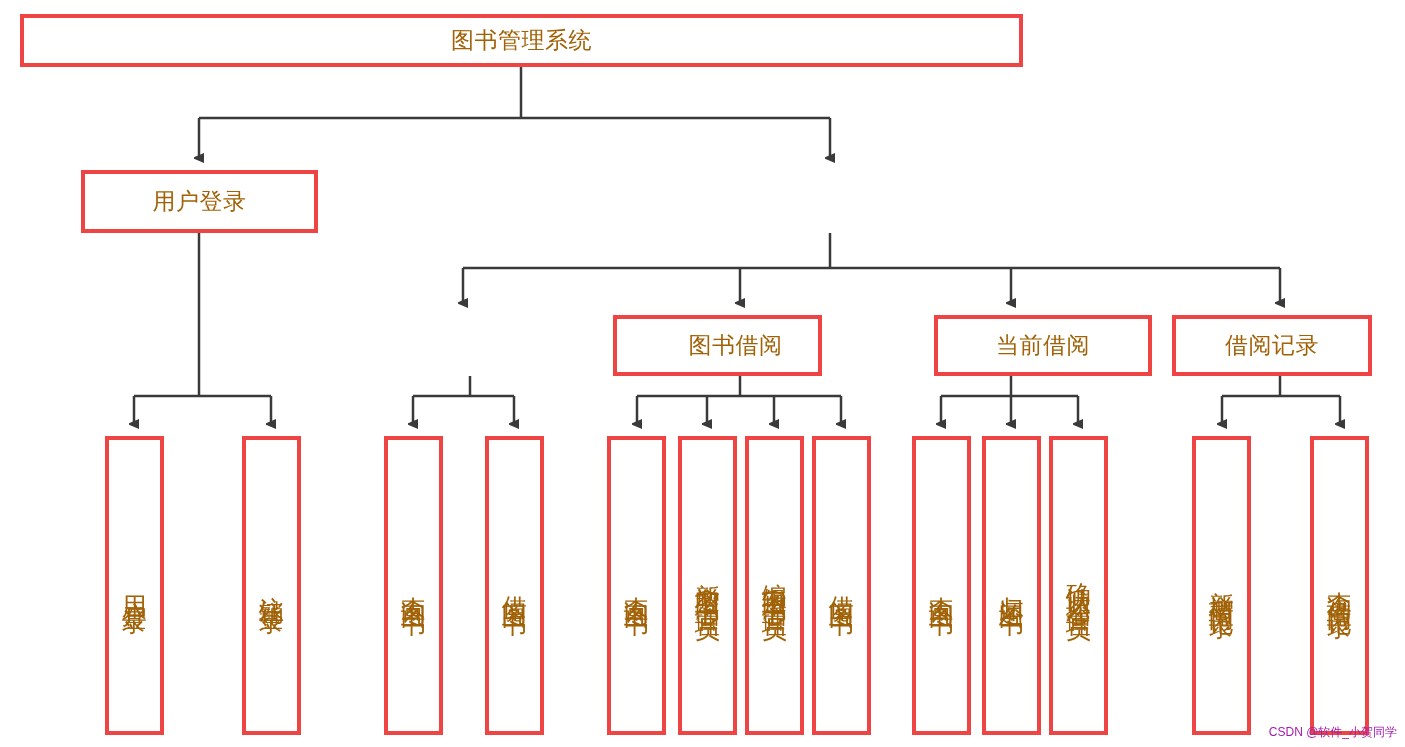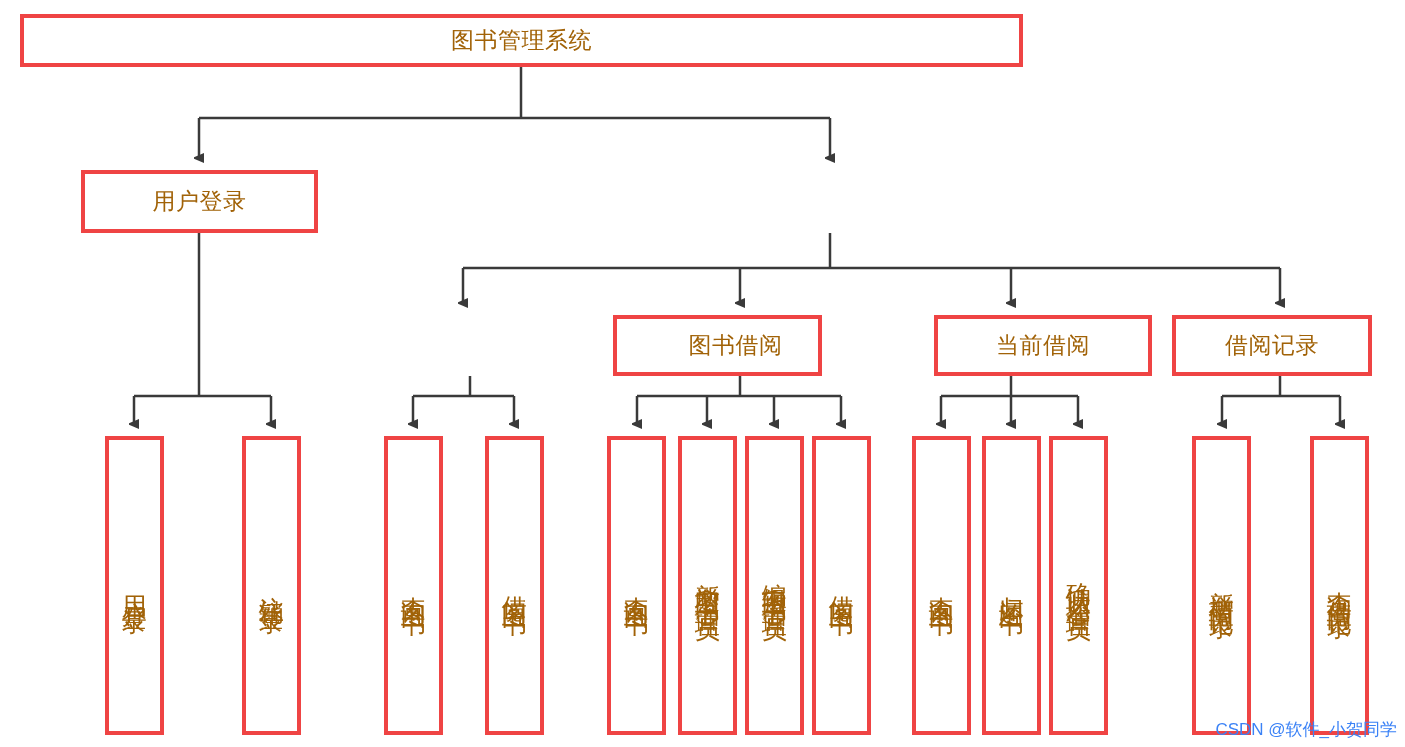--- a/index.html
+++ b/index.html
@@ -61,22 +61,22 @@
     font-size: 25px;
     line-height: 1.05;
     letter-spacing: 5px;
     white-space: nowrap;
     text-align: center;
   }
   .watermark {
     position: absolute;
     right: 8px;
     bottom: 6px;
-    font-size: 17px;
-    color: #3b82f6;
+    font-size: 12px;
+    color: #a21caf;
     white-space: nowrap;
     user-select: none;
   }
 </style>
 </head>
 <body>
 
 <div id="canvas">
 
   <svg class="connectors" viewBox="0 0 1405 747">

